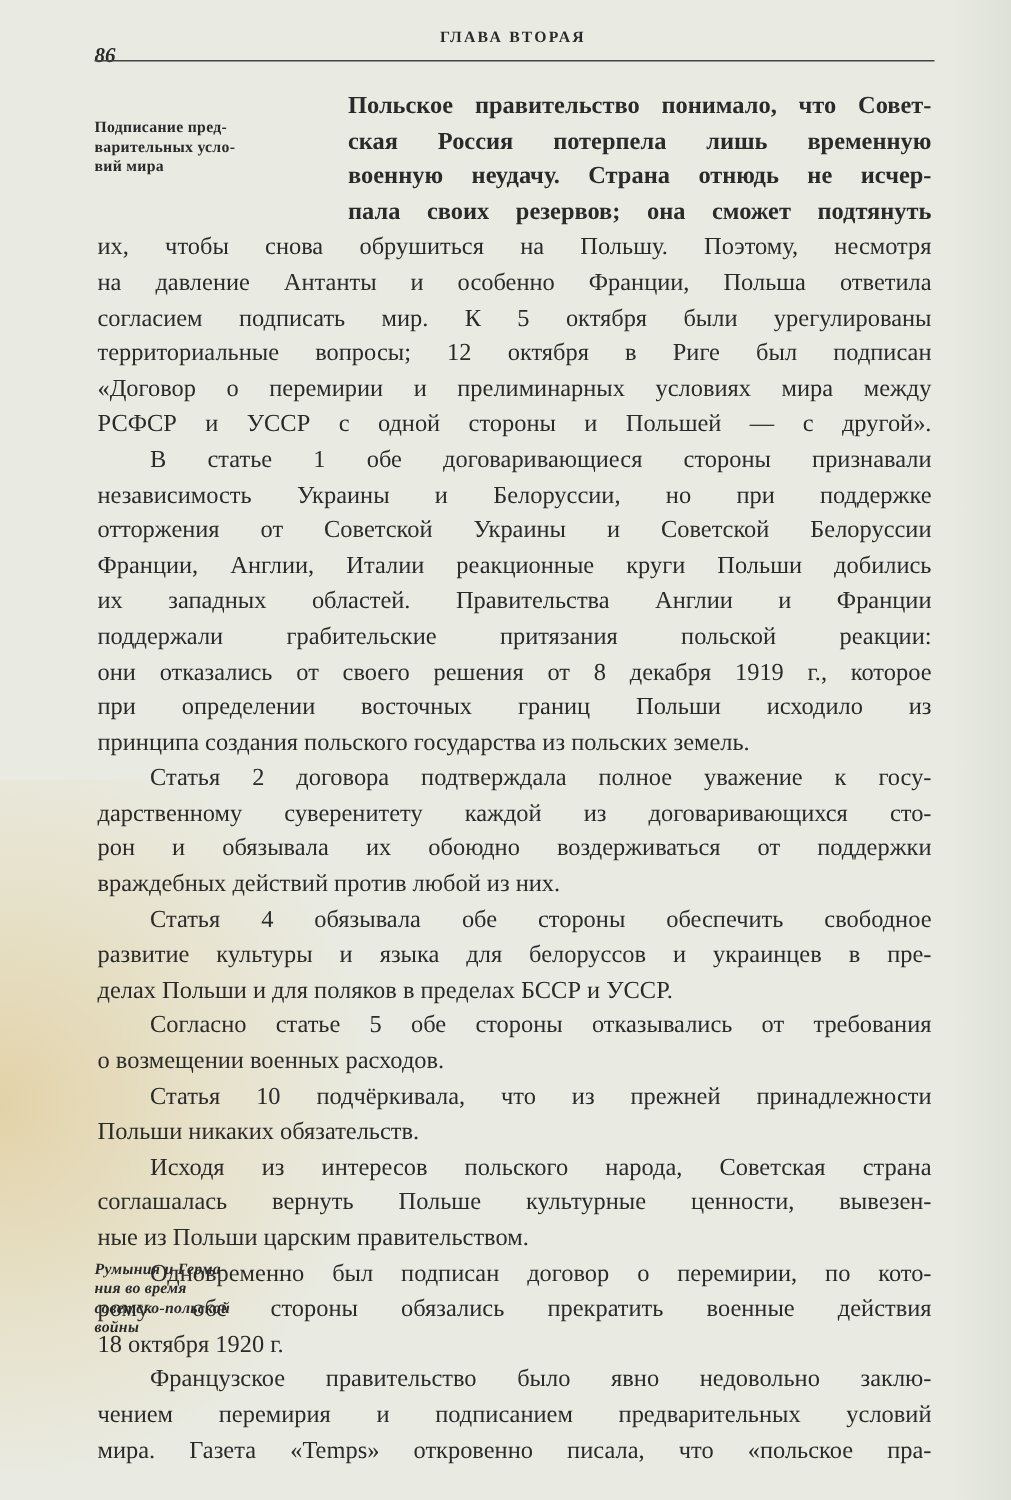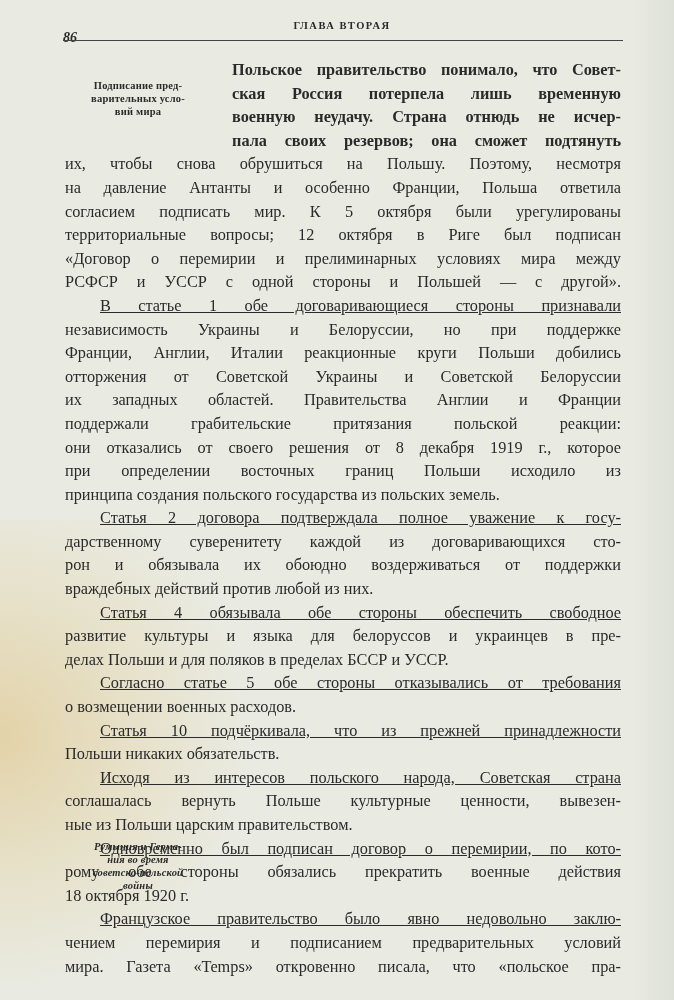--- a/index.html
+++ b/index.html
@@ -33,24 +33,24 @@
   }
   .text {
     position:absolute; left:65px; top:58px; width:556px;
     font-size:16.3px; line-height:23.6px;
   }
   .line {
     display:block; white-space:nowrap; text-align:justify; text-align-last:justify;
     height:23.6px; overflow:visible;
   }
   .line.last { text-align-last:left; }
-  .line.ind { padding-left:35px;text-decoration:underline; }
+  .line.ind { padding-left:35px; }
   .line.col { padding-left:167px;font-weight:bold; }
   .side {
-    position:absolute; font-size:10.5px; font-weight:bold; line-height:13px; text-align:center;
+    position:absolute; font-size:10.5px; font-weight:bold; line-height:13px; text-align:left;
     letter-spacing:0.2px;
   }
   .side1 { left:63px; top:79px; width:150px; }
   .side2 { left:63px; top:840px; width:150px; font-style:italic; }
 </style>
 </head>
 <body>
 
 <div class="stain"></div>
 <div class="rightshade"></div>
@@ -80,22 +80,22 @@
     <span class="line col">военную неудачу. Страна отнюдь не исчер-</span>
     <span class="line col">пала своих резервов; она сможет подтянуть</span>
     <span class="line">их, чтобы снова обрушиться на Польшу. Поэтому, несмотря</span>
     <span class="line">на давление Антанты и особенно Франции, Польша ответила</span>
     <span class="line">согласием подписать мир. К 5 октября были урегулированы</span>
     <span class="line">территориальные вопросы; 12 октября в Риге был подписан</span>
     <span class="line">«Договор о перемирии и прелиминарных условиях мира между</span>
     <span class="line">РСФСР и УССР с одной стороны и Польшей — с другой».</span>
     <span class="line ind">В статье 1 обе договаривающиеся стороны признавали</span>
     <span class="line">независимость Украины и Белоруссии, но при поддержке</span>
+    <span class="line">отторжения от Советской Украины и Советской Белоруссии</span>
     <span class="line">Франции, Англии, Италии реакционные круги Польши добились</span>
-    <span class="line">отторжения от Советской Украины и Советской Белоруссии</span>
     <span class="line">их западных областей. Правительства Англии и Франции</span>
     <span class="line">поддержали грабительские притязания польской реакции:</span>
     <span class="line">они отказались от своего решения от 8 декабря 1919 г., которое</span>
     <span class="line">при определении восточных границ Польши исходило из</span>
     <span class="line last">принципа создания польского государства из польских земель.</span>
     <span class="line ind">Статья 2 договора подтверждала полное уважение к госу-</span>
     <span class="line">дарственному суверенитету каждой из договаривающихся сто-</span>
     <span class="line">рон и обязывала их обоюдно воздерживаться от поддержки</span>
     <span class="line last">враждебных действий против любой из них.</span>
     <span class="line ind">Статья 4 обязывала обе стороны обеспечить свободное</span>

